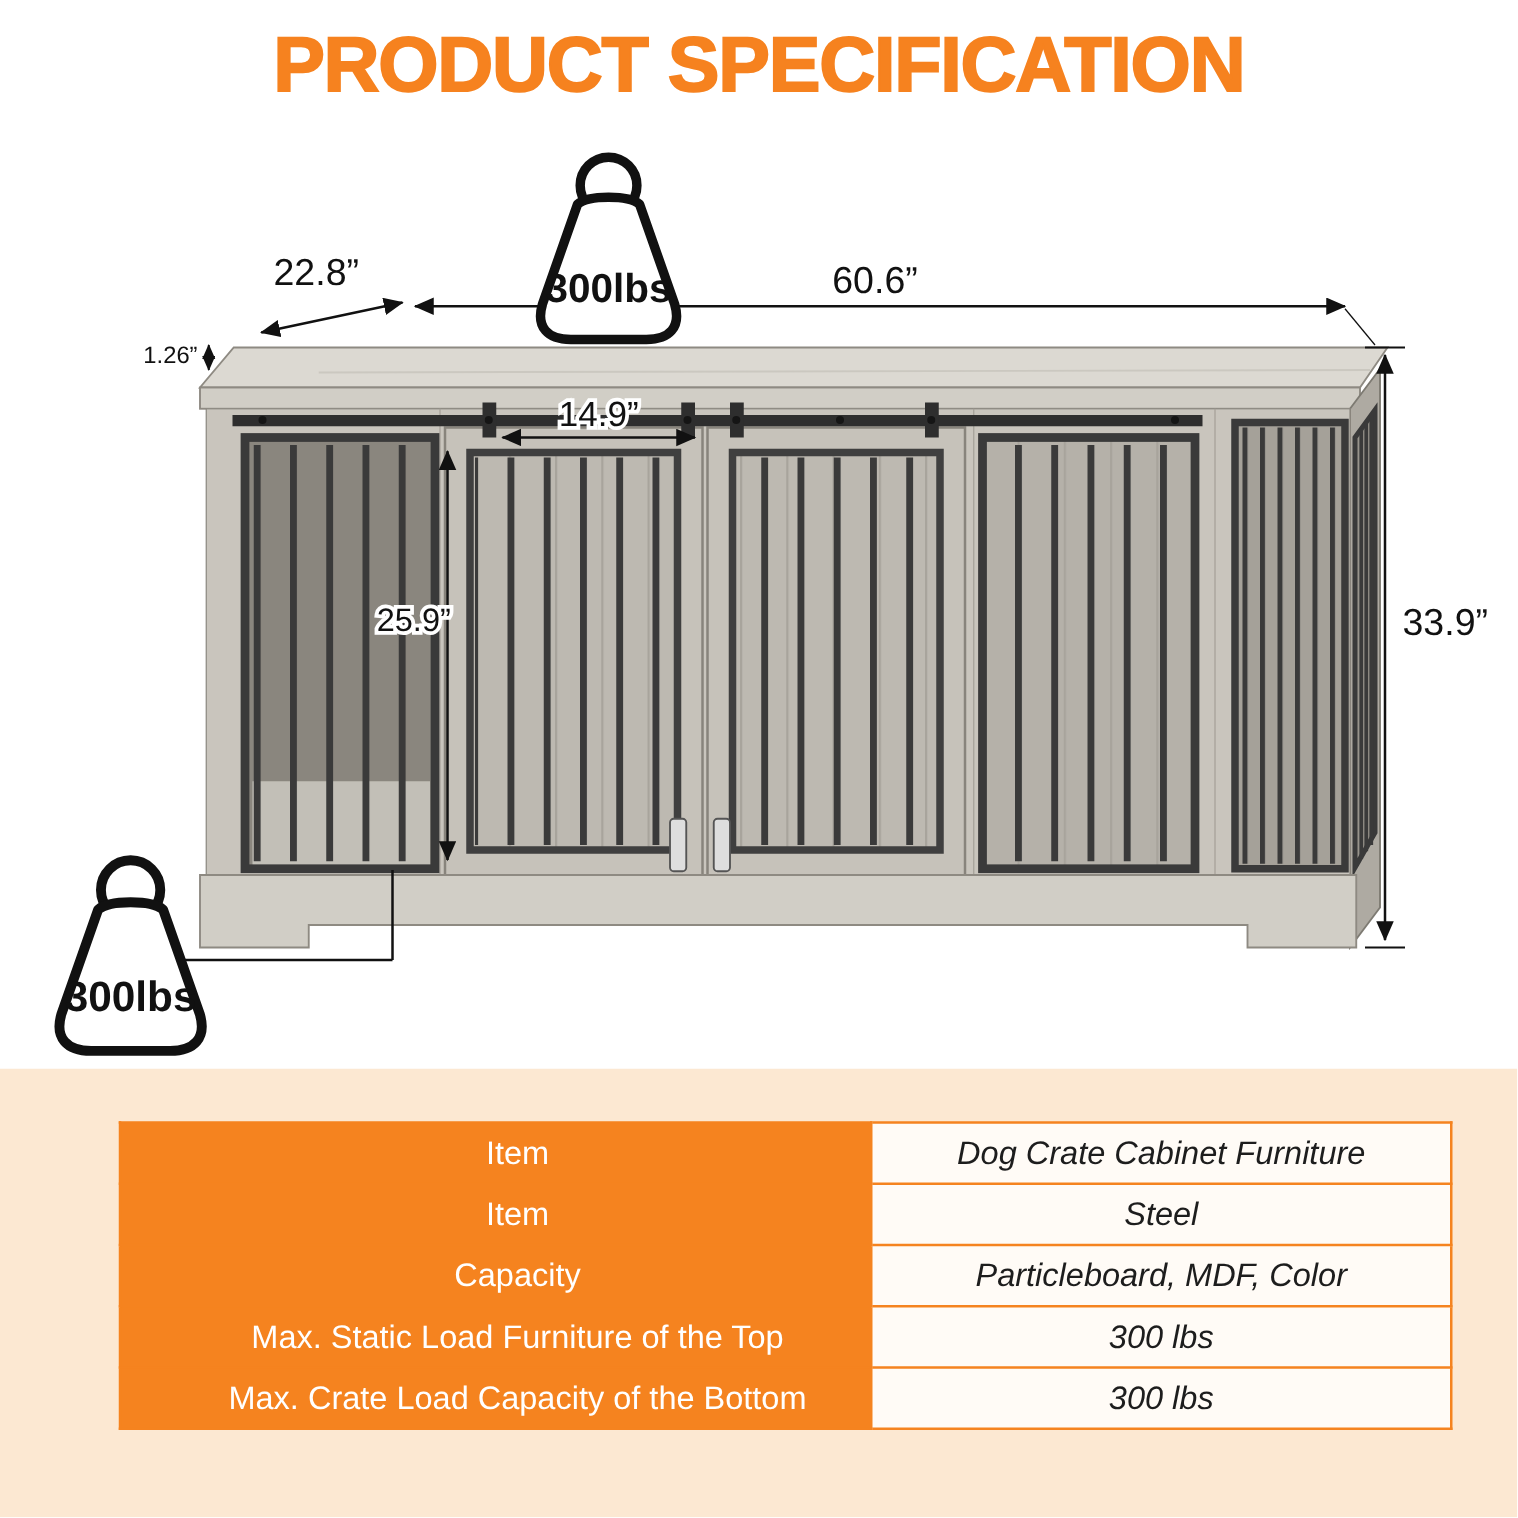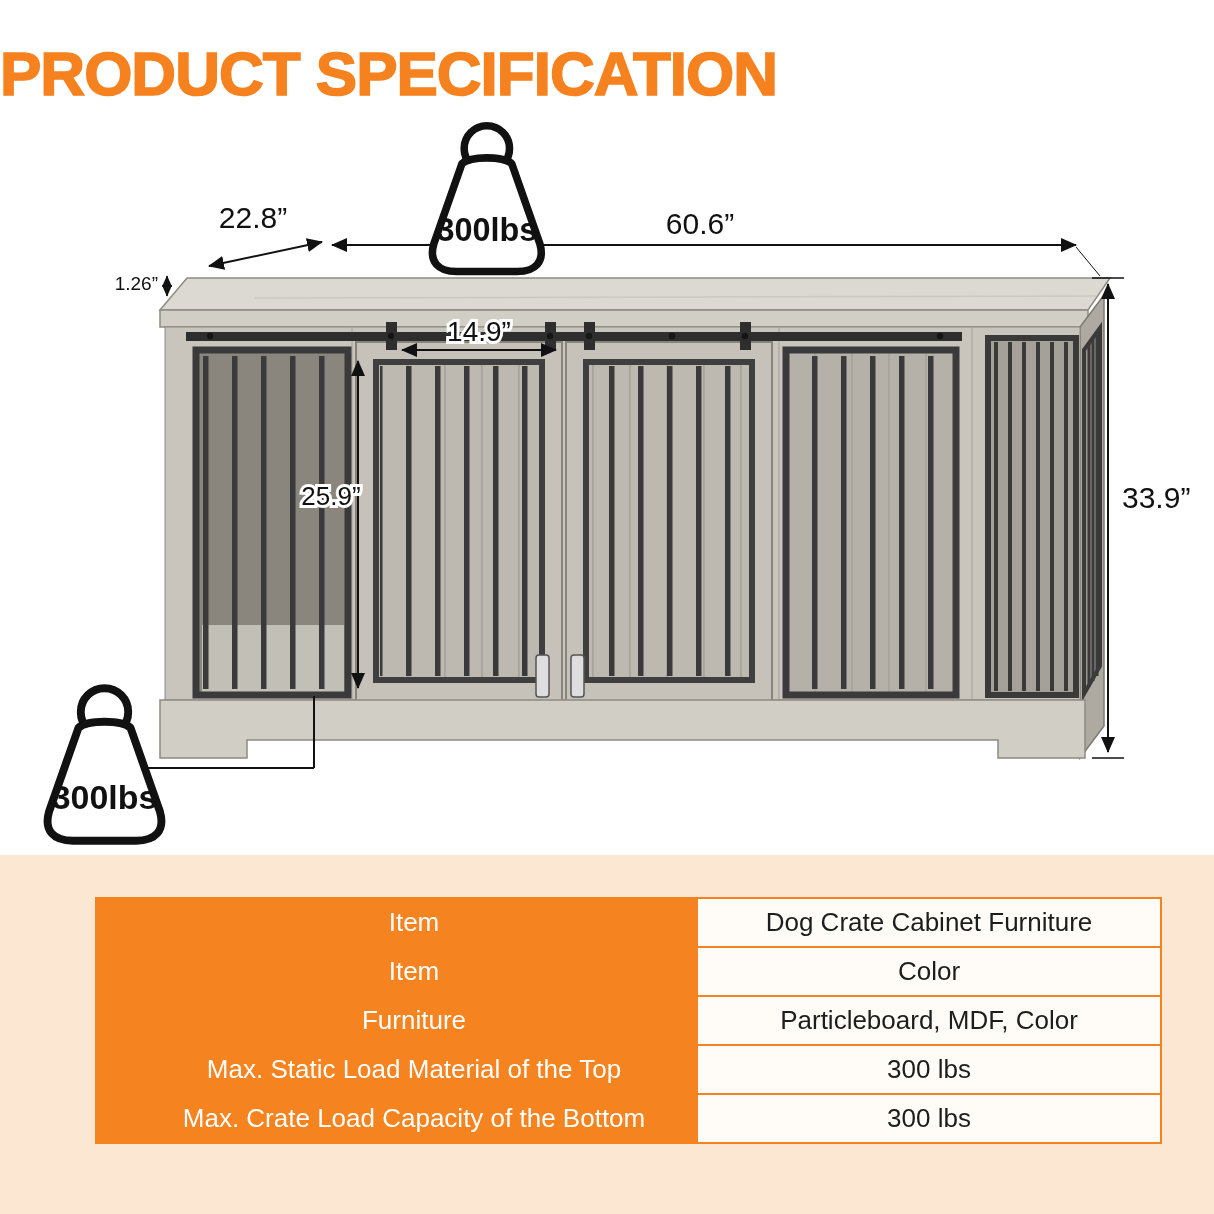--- a/index.html
+++ b/index.html
@@ -1,28 +1,28 @@
 <!DOCTYPE html>
 <html><head>
 <meta charset="utf-8">
 <style>
   html,body{margin:0;padding:0;background:#fff;}
   .page{position:relative;width:1214px;height:1214px;background:#ffffff;overflow:hidden;
         font-family:"Liberation Sans",sans-serif;}
-  .title{position:absolute;top:38px;left:0;width:100%;margin:0;text-align:left;
+  .title{position:absolute;top:17px;left:0;width:100%;margin:0;text-align:center;
          font-size:62px;font-weight:bold;letter-spacing:-1px;color:#F6821F;
          -webkit-text-stroke:1.6px #F6821F;}
   .diagram{position:absolute;top:110px;left:0;}
   .diagram text{fill:#111;font-family:"Liberation Sans",sans-serif;}
   .halo{stroke:#ffffff;stroke-width:6px;paint-order:stroke;}
   .band{position:absolute;left:0;top:855px;width:1214px;height:359px;background:#FCE8D2;}
   .spec-table{position:absolute;left:95px;top:42px;border-collapse:collapse;}
   .spec-table td{border:2px solid #F5831F;height:47px;text-align:center;vertical-align:middle;padding:0 8px;}
   td.k{width:548px;background:#F5831F;color:#ffffff;font-size:26px;padding-left:43px;}
-  td.v{width:446px;background:#FFFBF6;color:#1d1d1d;font-size:26px;}
+  td.v{width:446px;background:#FFFBF6;color:#1d1d1d;font-size:26px;font-style:italic;}
 </style>
 </head>
 <body>
 
 <div class="page">
 
   <h1 class="title">PRODUCT SPECIFICATION</h1>
 
   <svg class="diagram" width="1214" height="745" viewBox="0 0 1214 745">
     <defs>
@@ -169,28 +169,28 @@
 
   <div class="band">
     <table class="spec-table">
       <tbody>
         <tr>
           <td class="k">Item</td>
           <td class="v">Dog Crate Cabinet Furniture</td>
         </tr>
         <tr>
           <td class="k">Item</td>
-          <td class="v">Color</td>
+          <td class="v">Steel</td>
         </tr>
         <tr>
-          <td class="k">Furniture</td>
+          <td class="k">Capacity</td>
           <td class="v">Particleboard, MDF, Color</td>
         </tr>
         <tr>
-          <td class="k">Max. Static Load Material of the Top</td>
+          <td class="k">Max. Static Load Furniture of the Top</td>
           <td class="v">300 lbs</td>
         </tr>
         <tr>
           <td class="k">Max. Crate Load Capacity of the Bottom</td>
           <td class="v">300 lbs</td>
         </tr>
       </tbody>
     </table>
   </div>
 

